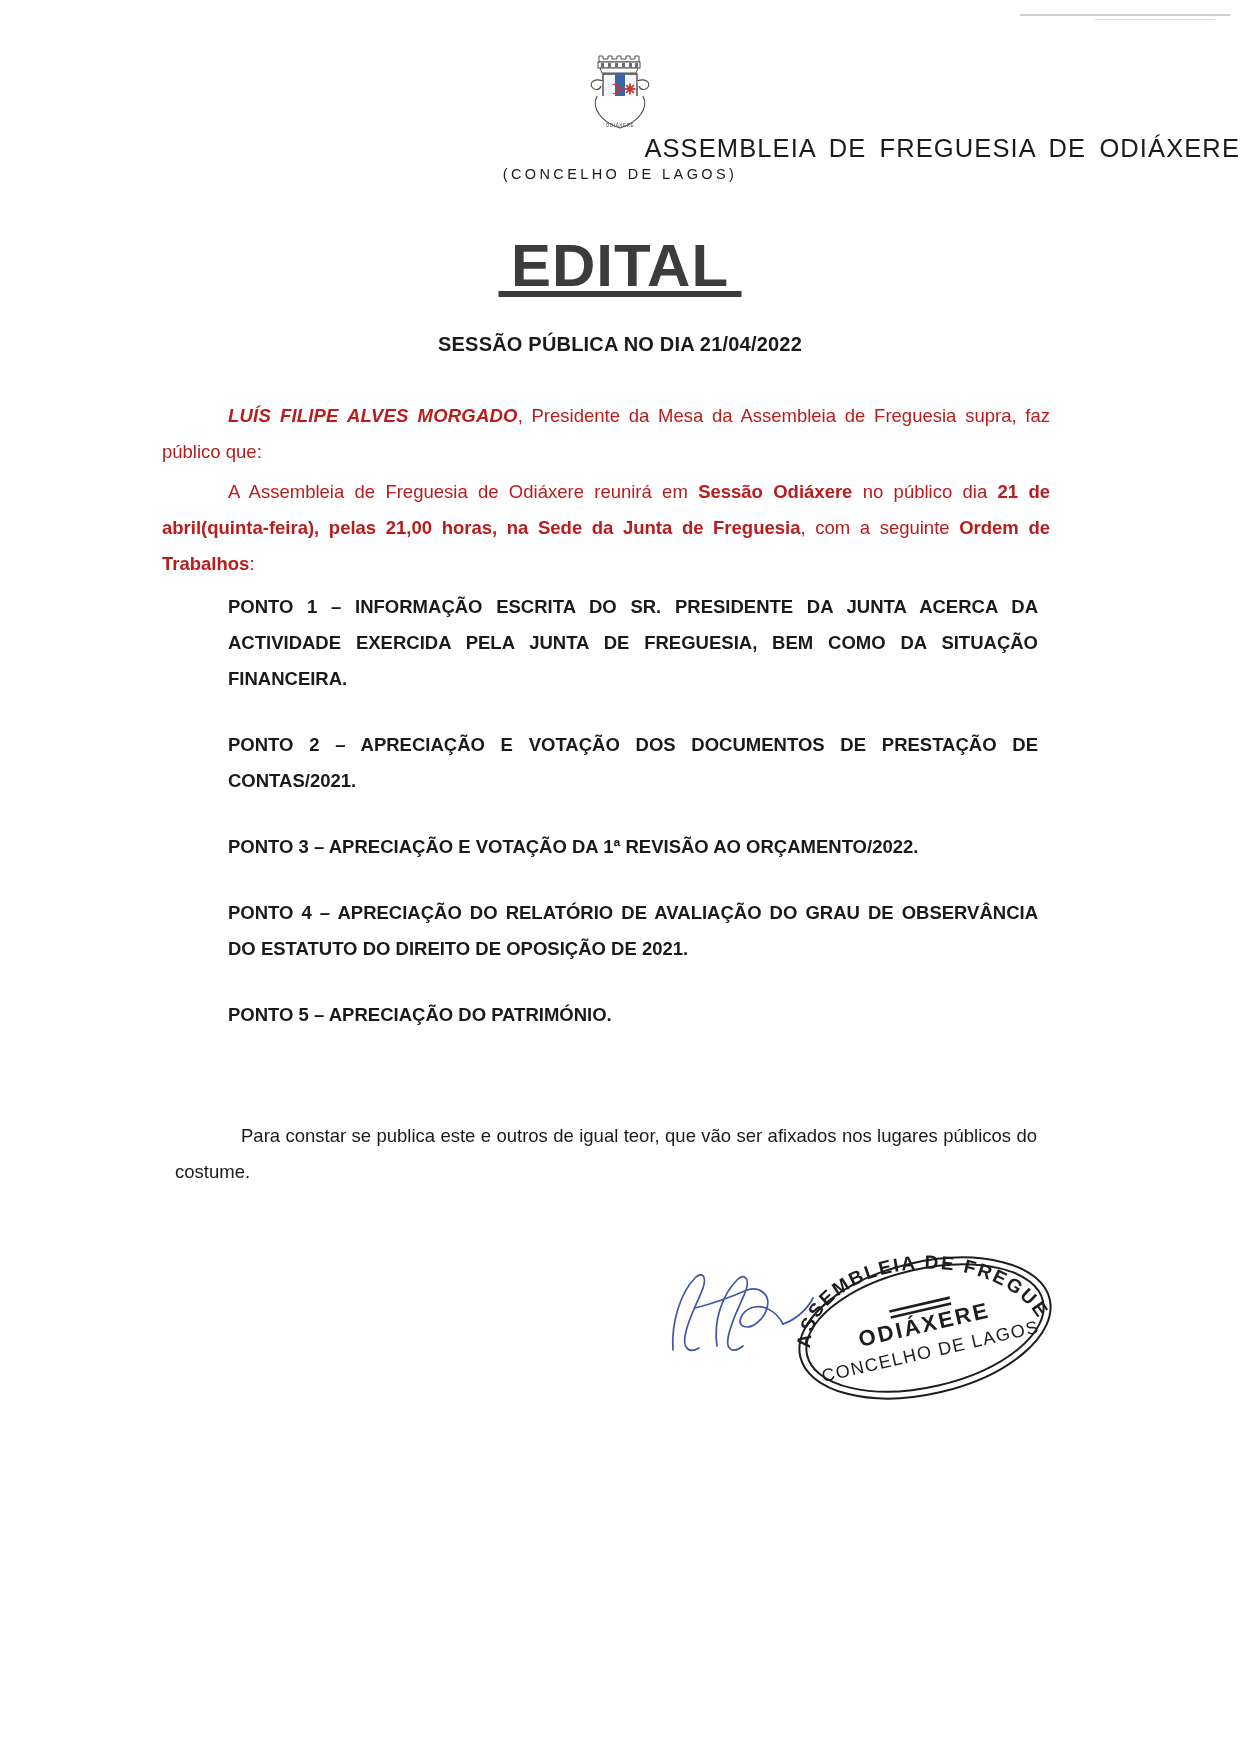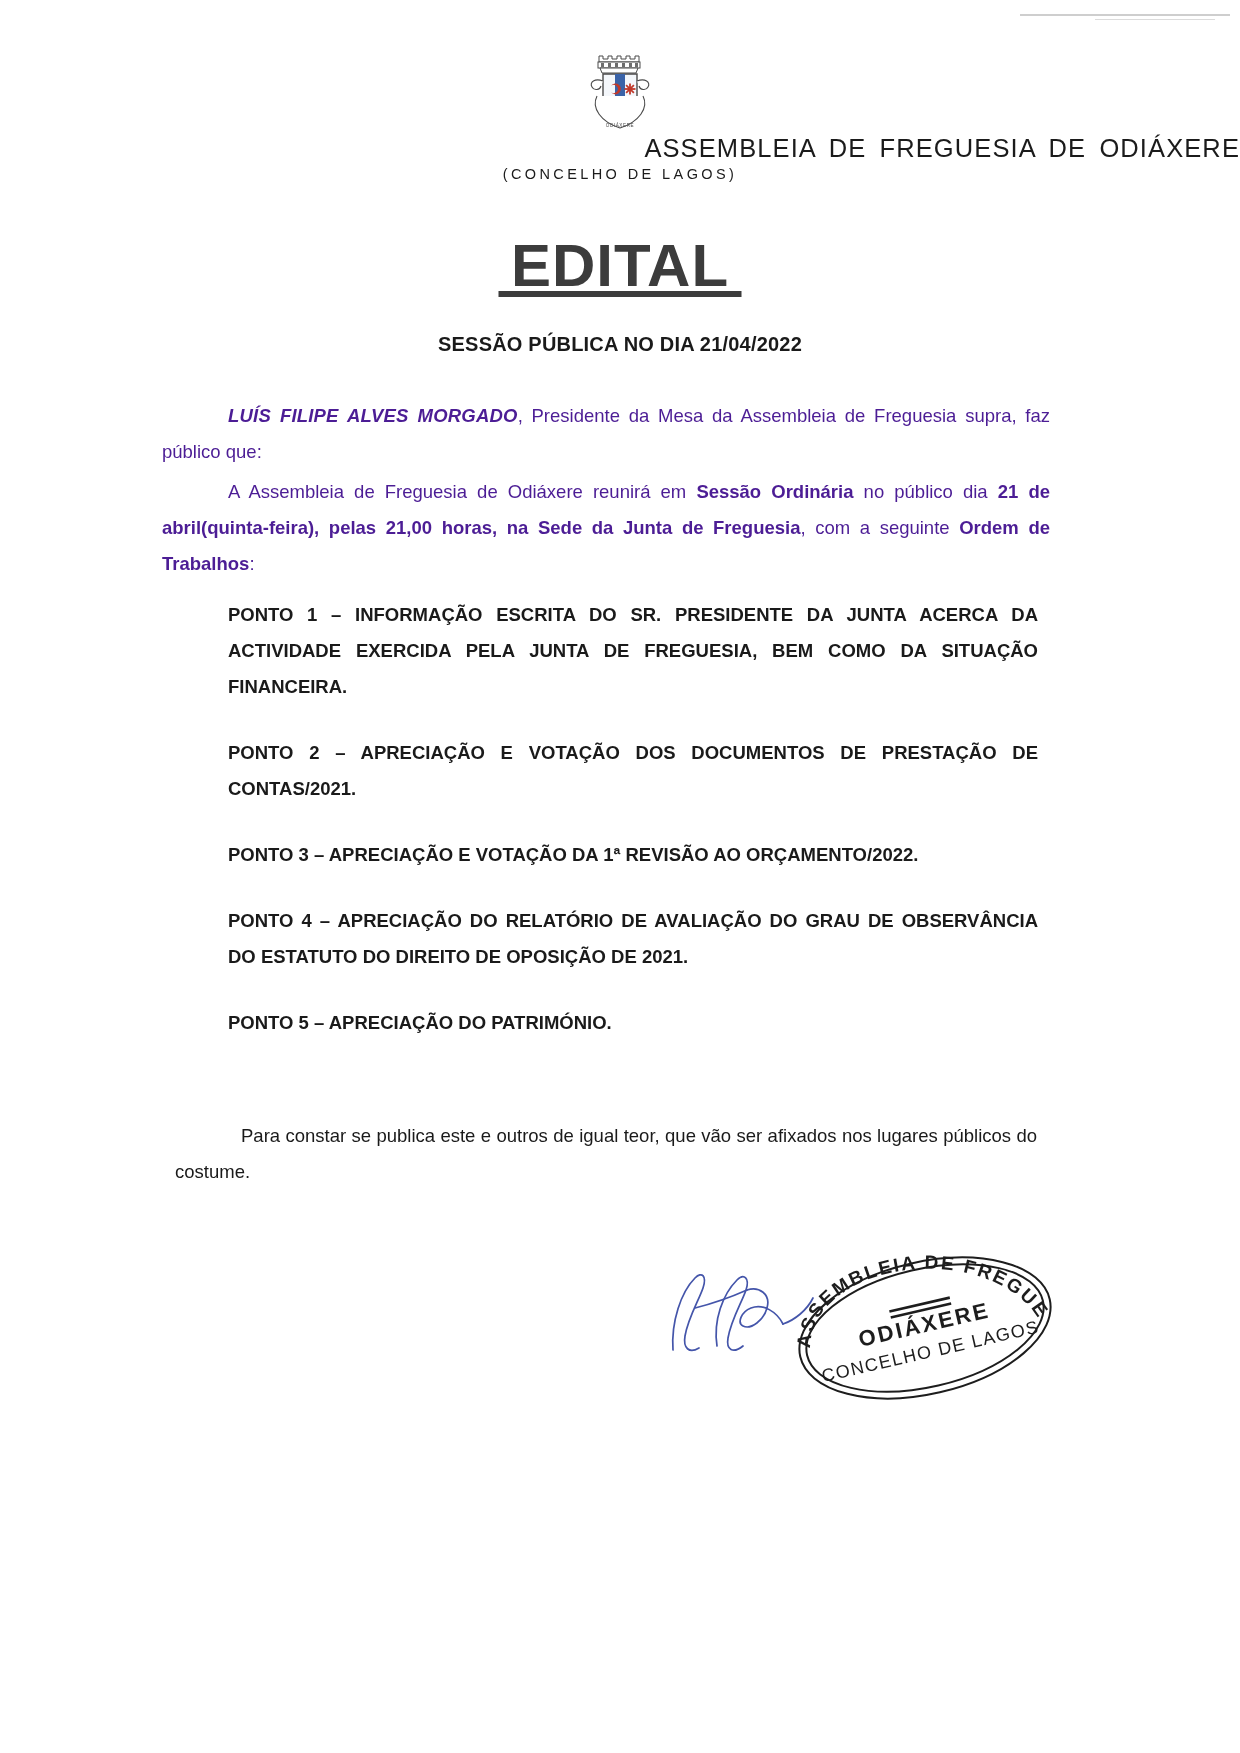--- a/index.html
+++ b/index.html
@@ -114,35 +114,35 @@
     top: 398px;
     left: 162px;
     width: 888px;
   }
   p.para {
     margin: 0 0 4px 0;
     font-size: 18.5px;
     line-height: 36px;
     text-align: justify;
     text-justify: inter-word;
-    color: #4c1d95;
+    color: #b91c1c;
   }
   p.para.indent { text-indent: 66px; }
   .nm { font-weight: bold; font-style: italic; letter-spacing: .2px; }
   .bd { font-weight: bold; }
 
   
   .agenda {
     position: absolute;
     top: 585px;
     left: 228px;
     width: 810px;
   }
   .ponto {
-    margin: 12px 0 30px 0;
+    margin: 4px 0 30px 0;
     font-size: 18.5px;
     font-weight: bold;
     line-height: 36px;
     text-align: justify;
     text-justify: inter-word;
     color: #1a1a1a;
   }
   .ponto:last-child { margin-bottom: 0; }
   .ponto.tight { text-align: left; }
 
@@ -254,21 +254,21 @@
 
   <div class="org-name">ASSEMBLEIA DE FREGUESIA DE ODIÁXERE</div>
   <div class="org-sub">(CONCELHO DE LAGOS)</div>
 
   <div class="edital">EDITAL</div>
   <div class="edital-rule"></div>
   <div class="session-line">SESSÃO PÚBLICA NO DIA 21/04/2022</div>
 
   <div class="body-block">
     <p class="para indent"><span class="nm">LUÍS FILIPE ALVES MORGADO</span><span>, Presidente da Mesa da Assembleia  de Freguesia supra, faz público que:</span></p>
-    <p class="para indent"><span>A Assembleia de Freguesia de Odiáxere reunirá em </span><span class="bd">Sessão Ordinária</span><span> no público dia </span><span class="bd">21 de abril(quinta-feira), pelas 21,00 horas, na Sede da Junta de Freguesia</span><span>, com a seguinte </span><span class="bd">Ordem de Trabalhos</span><span>:</span></p>
+    <p class="para indent"><span>A Assembleia de Freguesia de Odiáxere reunirá em </span><span class="bd">Sessão Odiáxere</span><span> no público dia </span><span class="bd">21 de abril(quinta-feira), pelas 21,00 horas, na Sede da Junta de Freguesia</span><span>, com a seguinte </span><span class="bd">Ordem de Trabalhos</span><span>:</span></p>
   </div>
 
   <div class="agenda">
     <p class="ponto"><span>PONTO 1</span><span> – INFORMAÇÃO ESCRITA DO SR. PRESIDENTE DA JUNTA ACERCA DA ACTIVIDADE EXERCIDA PELA JUNTA DE FREGUESIA, BEM COMO DA SITUAÇÃO FINANCEIRA.</span></p>
     <p class="ponto"><span>PONTO 2</span><span> – APRECIAÇÃO E VOTAÇÃO DOS DOCUMENTOS DE PRESTAÇÃO DE CONTAS/2021.</span></p>
     <p class="ponto tight"><span>PONTO 3</span><span> – APRECIAÇÃO E VOTAÇÃO DA 1ª REVISÃO AO ORÇAMENTO/2022.</span></p>
     <p class="ponto"><span>PONTO 4</span><span> – APRECIAÇÃO DO RELATÓRIO DE AVALIAÇÃO DO GRAU DE OBSERVÂNCIA DO ESTATUTO DO DIREITO DE OPOSIÇÃO DE 2021.</span></p>
     <p class="ponto tight"><span>PONTO 5</span><span> – APRECIAÇÃO DO PATRIMÓNIO.</span></p>
   </div>
 

